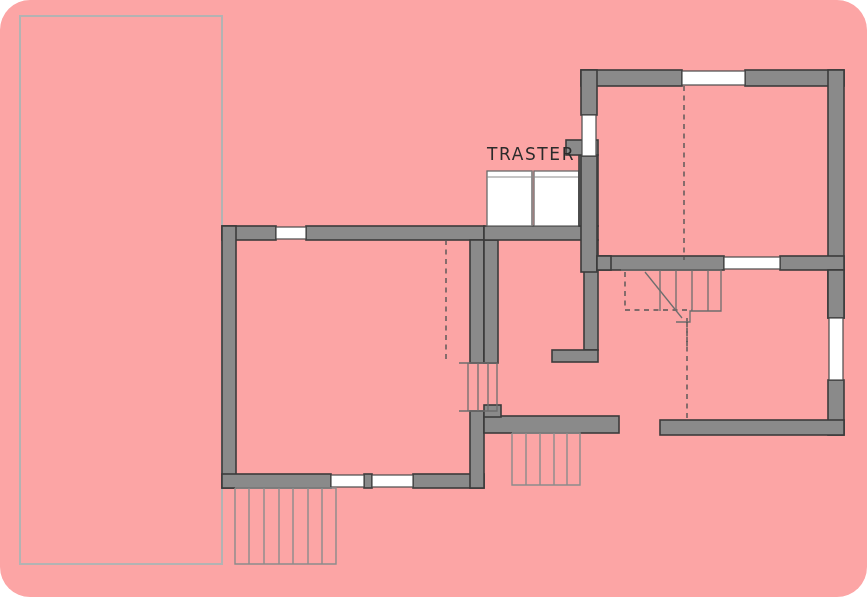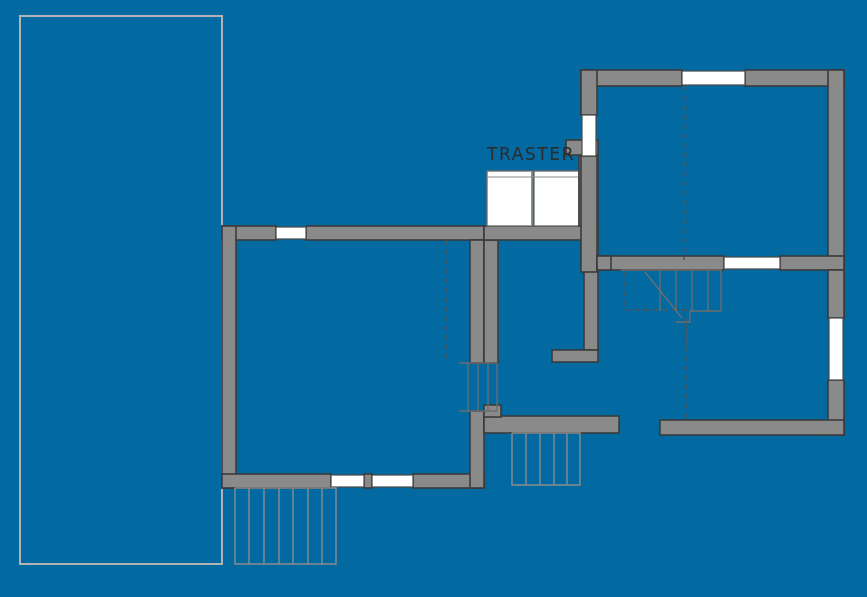--- a/index.html
+++ b/index.html
@@ -10,21 +10,22 @@
   body {
     width: 867px;
     height: 597px;
     font-family: "Liberation Sans", sans-serif;
     overflow: hidden;
   }
   #plan-root {
     position: relative;
     width: 867px;
     height: 597px;
-    background: #0369a1;
+    background: #fca5a5;
+    border-radius: 30px;
   }
   svg#floorplan {
     display: block;
     width: 867px;
     height: 597px;
   }
   .wall      { fill: #8a8a8a; stroke: #3b3b3b; stroke-width: 1.6; }
   .plot      { fill: none;    stroke: #b3b3b3; stroke-width: 2;  }
   .opening   { fill: #ffffff; stroke: #4a4a4a; stroke-width: 1.2; }
   .thinline  { fill: none;    stroke: #6e6e6e; stroke-width: 1.3; }

